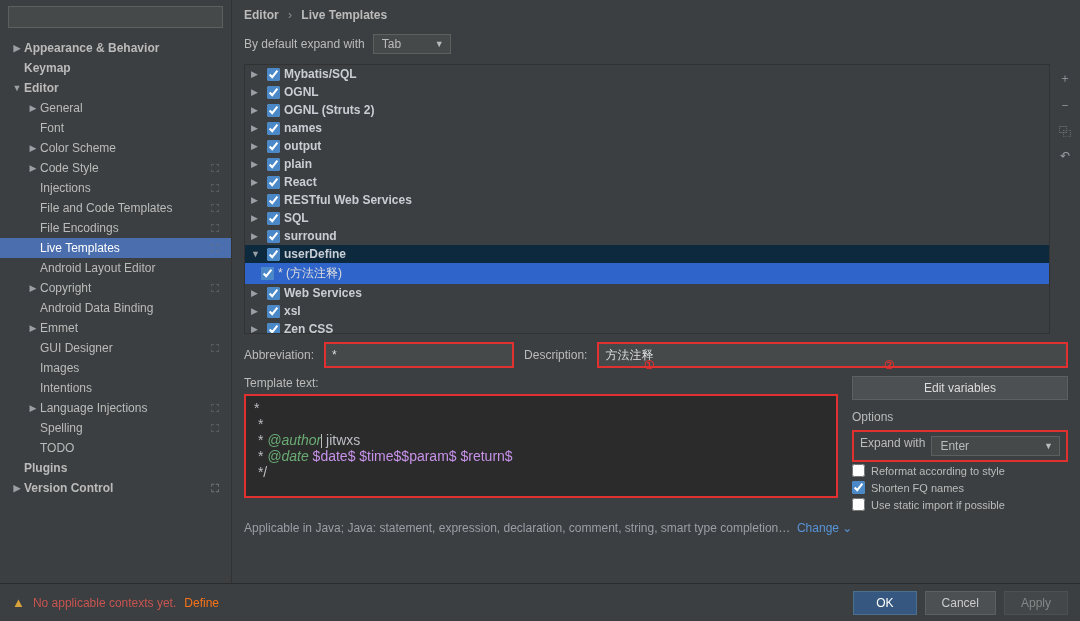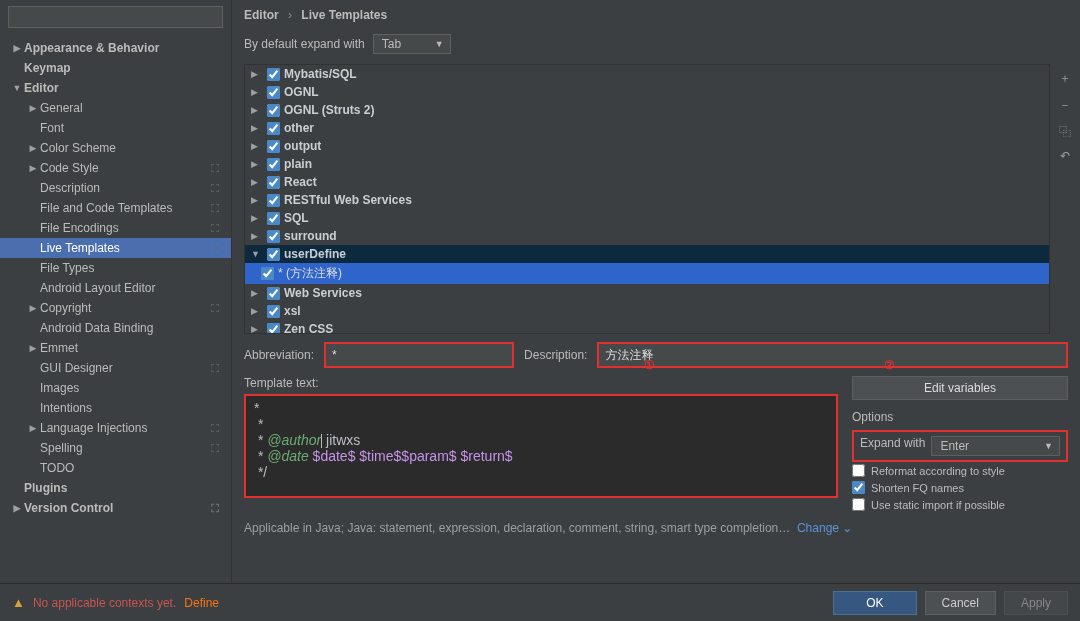--- a/index.html
+++ b/index.html
@@ -65,21 +65,21 @@
 
 .applicable { padding: 8px 12px; color: #9a9fa6; font-size: 12px; }
 .applicable a { color: #5894d8; text-decoration: none; cursor: pointer; }
 
 
 .bottom-bar { height: 38px; background: #3c3f41; border-top: 1px solid #2b2b2b; display: flex; align-items: center; padding: 0 12px; gap: 8px; }
 .warn-icn { color: #d9a33b; font-size: 13px; }
 .warn-txt { color: #c75450; }
 .warn-link { color: #f97316; cursor: pointer; }
 .bottom-bar .spacer { flex: 1; }
-.btn-primary { background: #365880; border: 1px solid #4c708c; color: #fff; padding: 4px 32px; cursor: pointer; }
+.btn-primary { background: #365880; border: 1px solid #4c708c; color: #fff; padding: 4px 22px; cursor: pointer; }
 .btn-flat { background: #4c5052; border: 1px solid #5e6060; color: #ccc; padding: 4px 16px; cursor: pointer; }
 .btn-disabled { opacity: .5; cursor: default; }
 
 .tree::-webkit-scrollbar, .groups::-webkit-scrollbar { width: 8px; }
 .tree::-webkit-scrollbar-thumb, .groups::-webkit-scrollbar-thumb { background: #5a5d5f; }
 </style>
 </head>
 <body>
 
 <div class="main-area">
@@ -113,41 +113,37 @@
           <span class="exp">▶</span>
           <span>Color Scheme</span>
         </div>
         <div class="tree-item indent1">
           <span class="exp">▶</span>
           <span>Code Style</span>
           <span class="copy-icn">⛶</span>
         </div>
         <div class="tree-item indent1">
           <span class="exp"></span>
-          <span>Description</span>
+          <span>Injections</span>
           <span class="copy-icn">⛶</span>
         </div>
         <div class="tree-item indent1">
           <span class="exp"></span>
           <span>File and Code Templates</span>
           <span class="copy-icn">⛶</span>
         </div>
         <div class="tree-item indent1">
           <span class="exp"></span>
           <span>File Encodings</span>
           <span class="copy-icn">⛶</span>
         </div>
         <div class="tree-item selected indent1">
           <span class="exp"></span>
           <span>Live Templates</span>
           <span class="copy-icn">⛶</span>
-        </div>
-        <div class="tree-item indent1">
-          <span class="exp"></span>
-          <span>File Types</span>
         </div>
         <div class="tree-item indent1">
           <span class="exp"></span>
           <span>Android Layout Editor</span>
         </div>
         <div class="tree-item indent1">
           <span class="exp">▶</span>
           <span>Copyright</span>
           <span class="copy-icn">⛶</span>
         </div>
@@ -226,21 +222,21 @@
             <span class="lbl">OGNL</span>
           </div>
           <div class="grp-row">
             <span class="exp">▶</span>
             <input type="checkbox" checked="" style="">
             <span class="lbl">OGNL (Struts 2)</span>
           </div>
           <div class="grp-row">
             <span class="exp">▶</span>
             <input type="checkbox" checked="" style="">
-            <span class="lbl">other</span>
+            <span class="lbl">names</span>
           </div>
           <div class="grp-row">
             <span class="exp">▶</span>
             <input type="checkbox" checked="" style="">
             <span class="lbl">output</span>
           </div>
           <div class="grp-row">
             <span class="exp">▶</span>
             <input type="checkbox" checked="" style="">
             <span class="lbl">plain</span>

